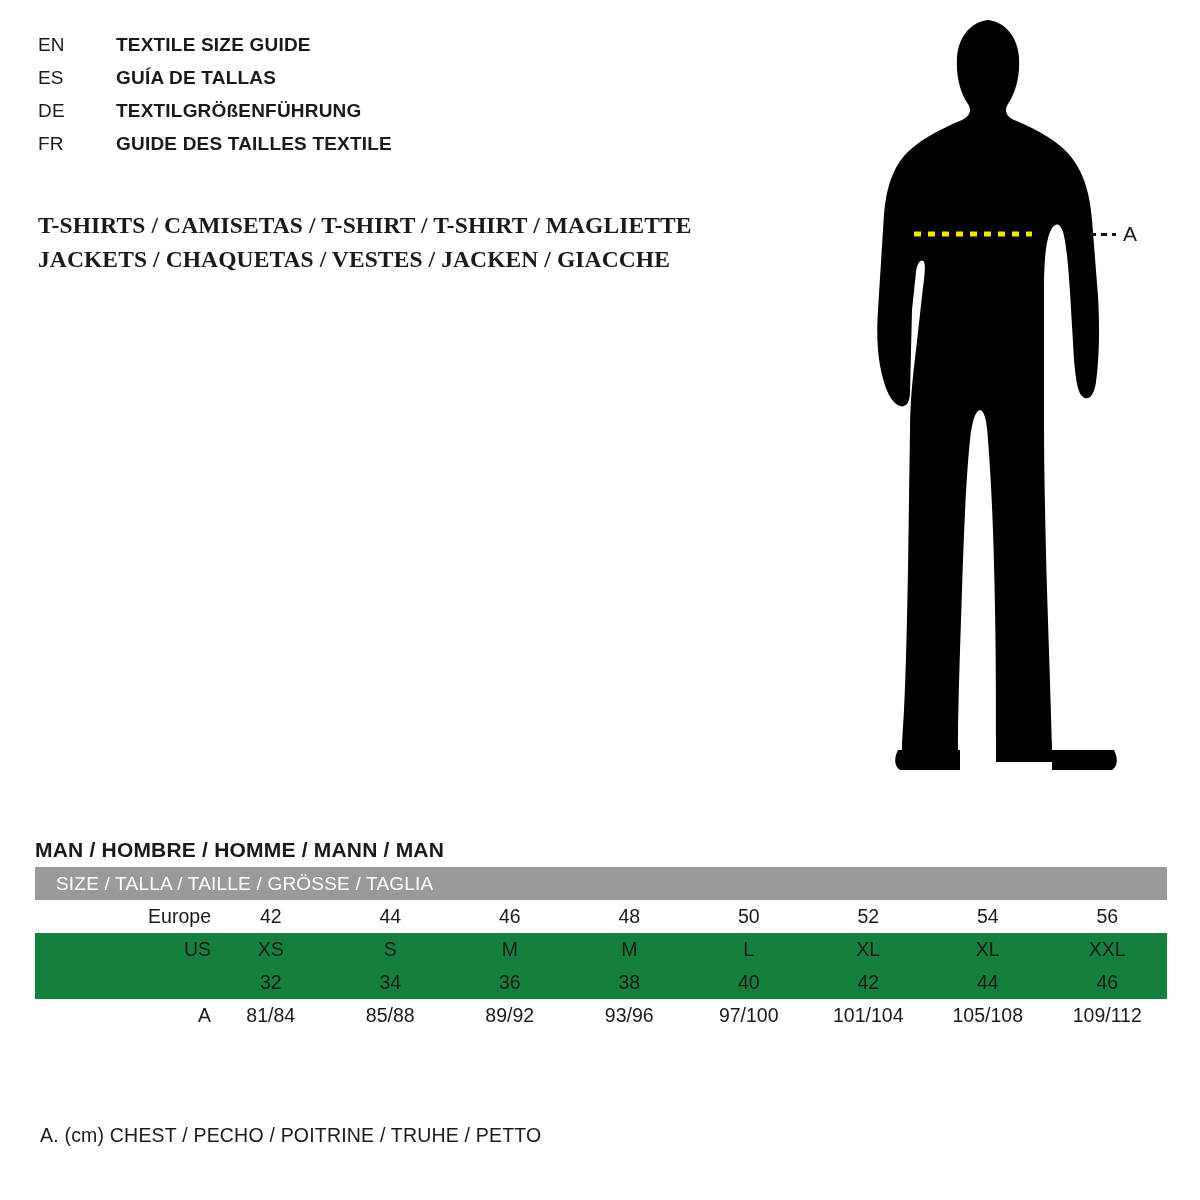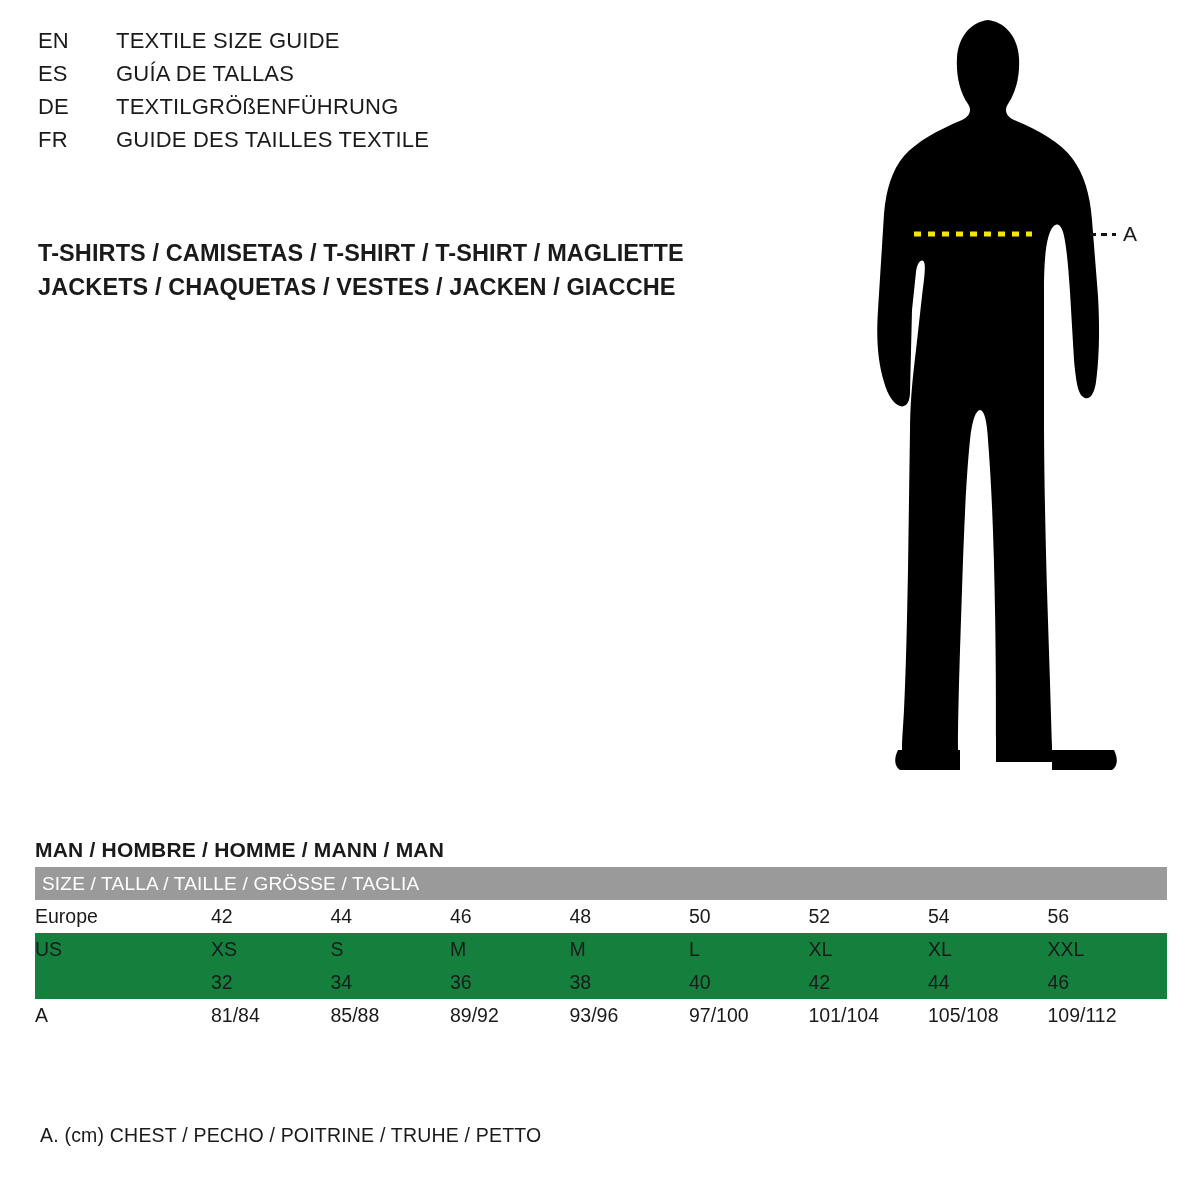--- a/index.html
+++ b/index.html
@@ -18,38 +18,40 @@
 
   
   .lang-block {
     position: absolute;
     left: 38px;
     top: 28px;
     width: 720px;
   }
   .lang-row {
     display: flex;
-    align-items: flex-start;
+    align-items: center;
     height: 33px;
-    font-size: 22px;
+    font-size: 19px;
     letter-spacing: 0.2px;
   }
   .lang-code {
     width: 78px;
     flex: 0 0 78px;
   }
   .lang-text {
     white-space: nowrap;
+    font-weight: bold;
   }
 
   .category-block {
     position: absolute;
     left: 38px;
-    top: 236px;
+    top: 208px;
     width: 760px;
+    font-family: Liberation Serif, serif;
   }
   .category-line {
     font-size: 23.5px;
     font-weight: bold;
     letter-spacing: 0.1px;
     line-height: 34px;
     white-space: nowrap;
   }
 
   
@@ -103,29 +105,30 @@
   .size-table td {
     height: 33px;
     padding: 0;
     vertical-align: middle;
   }
   .hdr-row td {
     background: #9a9a9a;
     color: #ffffff;
     font-size: 19px;
     letter-spacing: 0.2px;
-    padding-left: 7px;
+    padding-left: 21px;
   }
   .row-light td { background: #ffffff; }
   .row-gray td { background: #15803d; }
   .cell-label {
     padding-left: 7px;
-    text-align: left;
+    text-align: right;
   }
   .cell-val {
+    text-align: center;
   }
   .footnote {
     position: absolute;
     left: 40px;
     top: 1124px;
     font-size: 19.5px;
     letter-spacing: 0.2px;
   }
 </style>
 </head>

